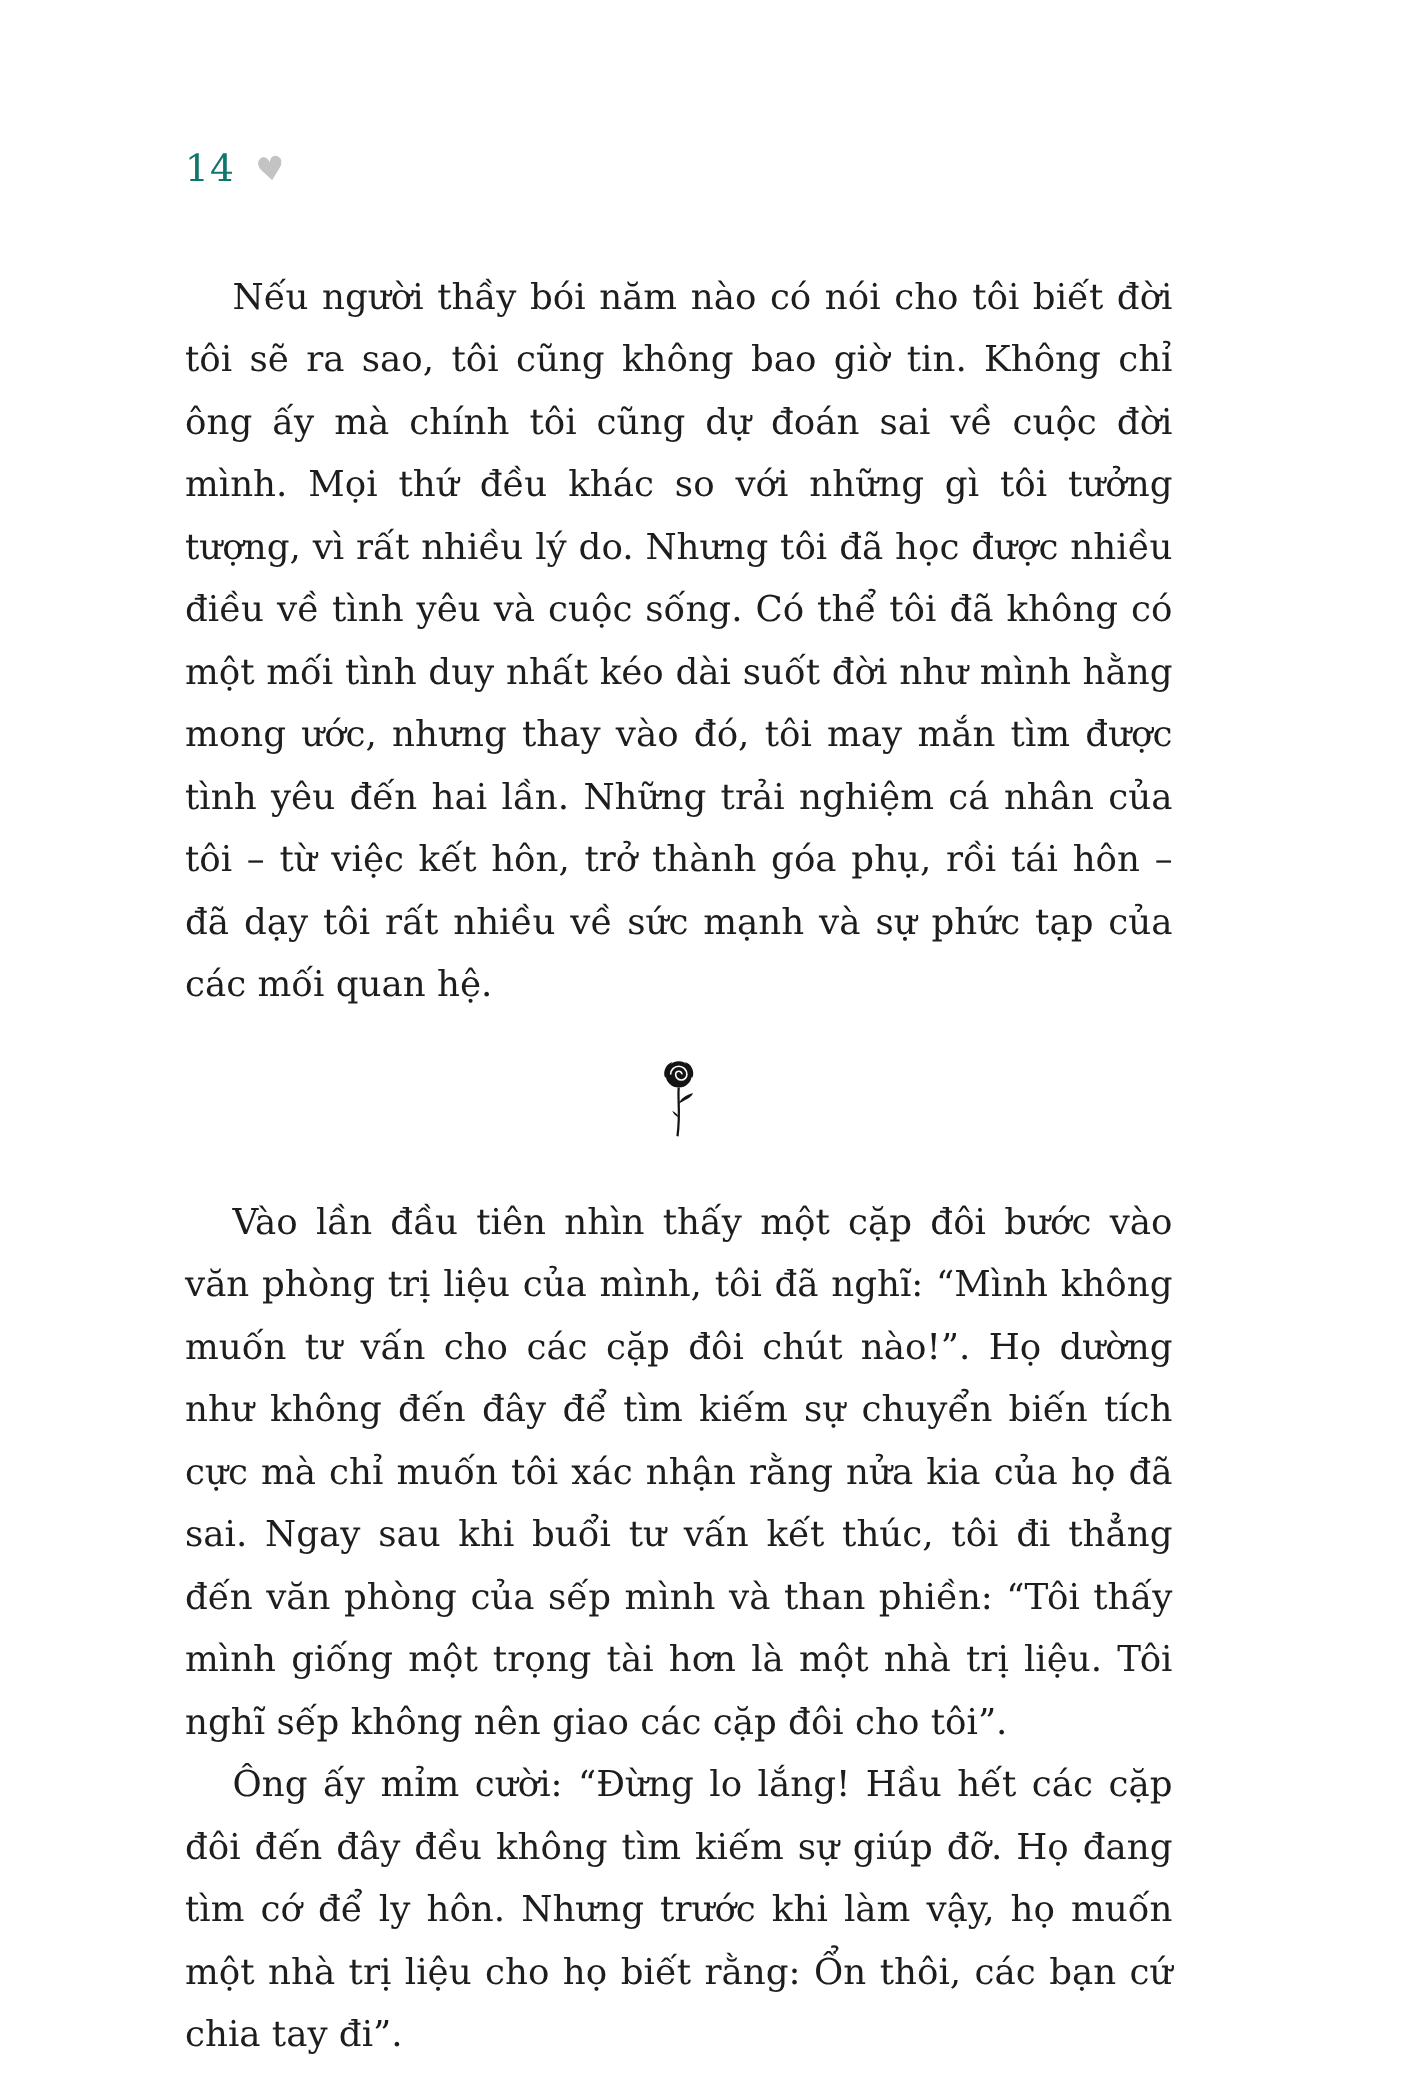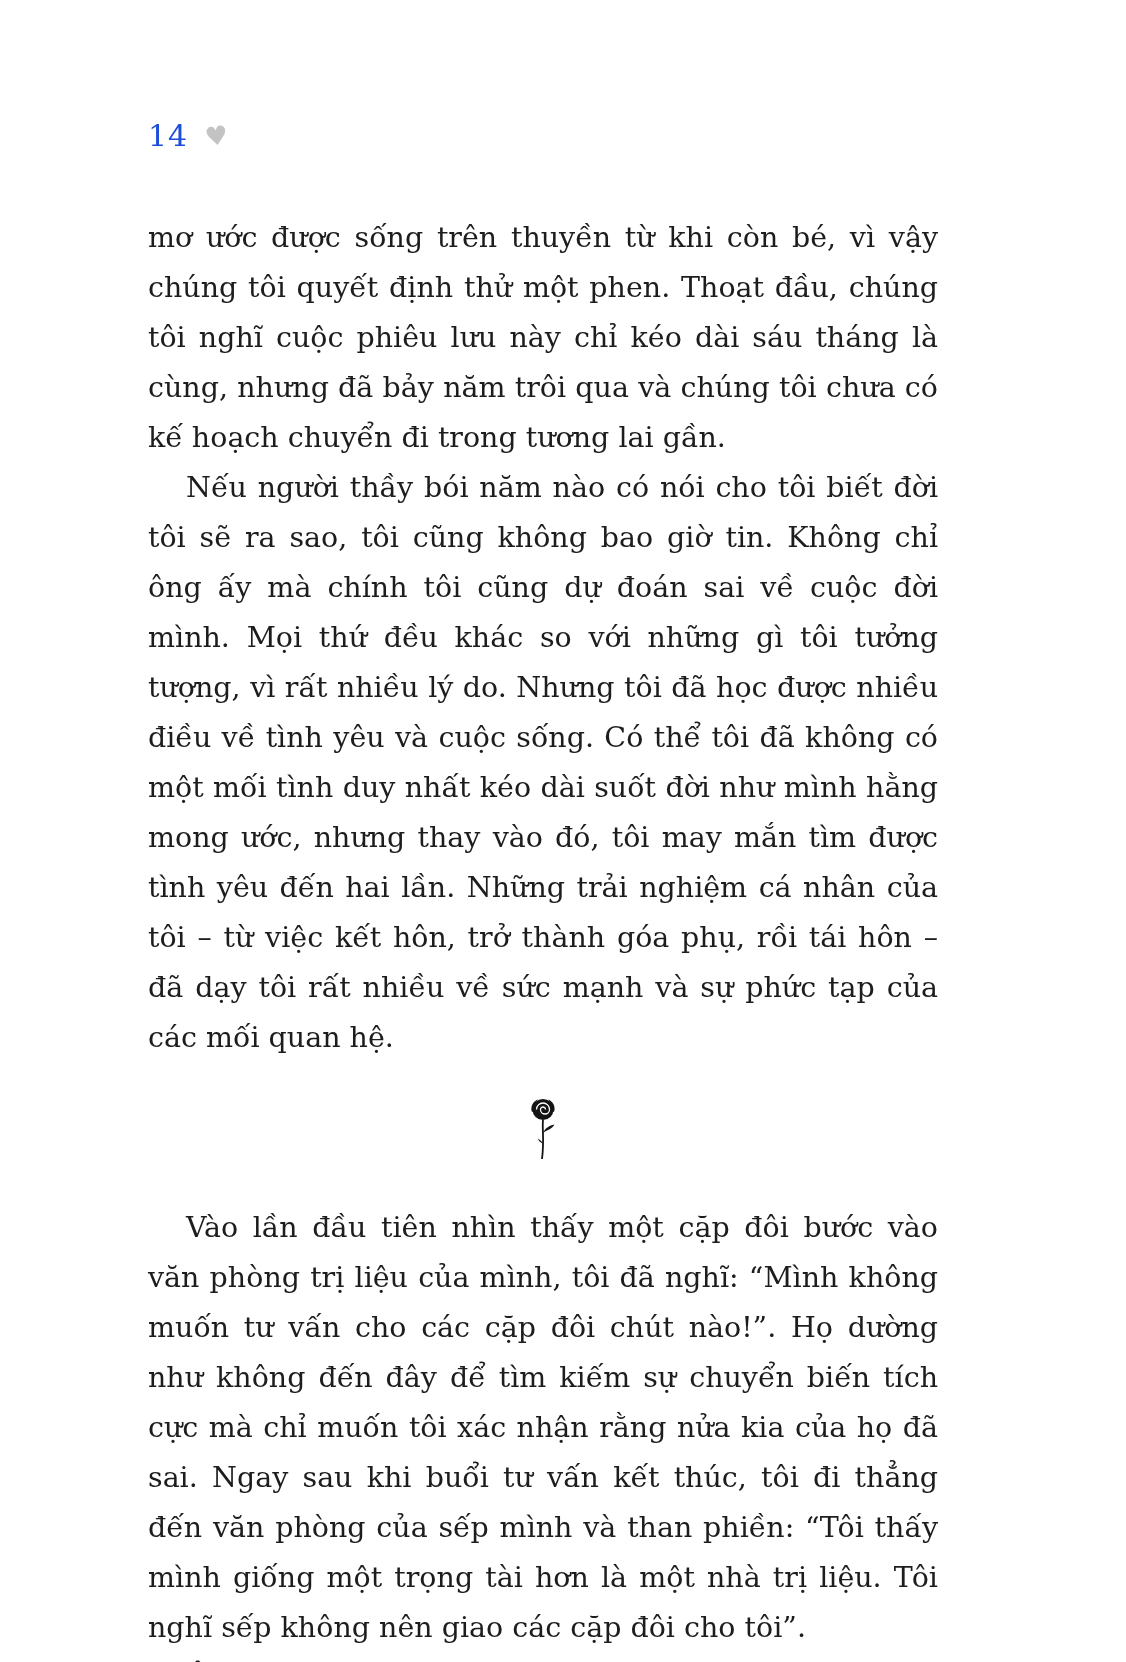--- a/index.html
+++ b/index.html
@@ -23,21 +23,21 @@
   }
   .page-header {
     display: flex;
     align-items: center;
     gap: 15px;
     margin-bottom: 60px;
     white-space: nowrap;
   }
   .page-number {
     font-size: 30px;
-    color: #1d4ed8;
+    color: #0f766e;
     letter-spacing: 1px;
   }
   .heart-icon {
     color: #c3c3c3;
     font-size: 26px;
     line-height: 1;
     transform: rotate(-8deg);
     display: inline-block;
     margin: 0 2px;
   }
@@ -70,21 +70,20 @@
 
 <div class="page">
 
   <header class="page-header">
     <span class="page-number">14</span>
     <span class="heart-icon">♥</span>
   </header>
 
   <main class="page-body">
 
-    <p class="para">mơ ước được sống trên thuyền từ khi còn bé, vì vậy chúng tôi quyết định thử một phen. Thoạt đầu, chúng tôi nghĩ cuộc phiêu lưu này chỉ kéo dài sáu tháng là cùng, nhưng đã bảy năm trôi qua và chúng tôi chưa có kế hoạch chuyển đi trong tương lai gần.</p>
 
     <p class="para indent">Nếu người thầy bói năm nào có nói cho tôi biết đời tôi sẽ ra sao, tôi cũng không bao giờ tin. Không chỉ ông ấy mà chính tôi cũng dự đoán sai về cuộc đời mình. Mọi thứ đều khác so với những gì tôi tưởng tượng, vì rất nhiều lý do. Nhưng tôi đã học được nhiều điều về tình yêu và cuộc sống. Có thể tôi đã không có một mối tình duy nhất kéo dài suốt đời như mình hằng mong ước, nhưng thay vào đó, tôi may mắn tìm được tình yêu đến hai lần. Những trải nghiệm cá nhân của tôi – từ việc kết hôn, trở thành góa phụ, rồi tái hôn – đã dạy tôi rất nhiều về sức mạnh và sự phức tạp của các mối quan hệ.</p>
 
     <div class="ornament">
       <span>
         <svg width="36" height="64" viewBox="0 0 36 64" aria-hidden="true">
 
           <path d="M18 23 C 17 32 19.5 42 17 62" stroke="#141414" stroke-width="1.8" fill="none"></path>
 
           <path d="M17.8 36 C 23 32.5 27 32 29.5 27.5 C 24 28.5 20 31.5 17.8 36 Z" fill="#141414"></path>

